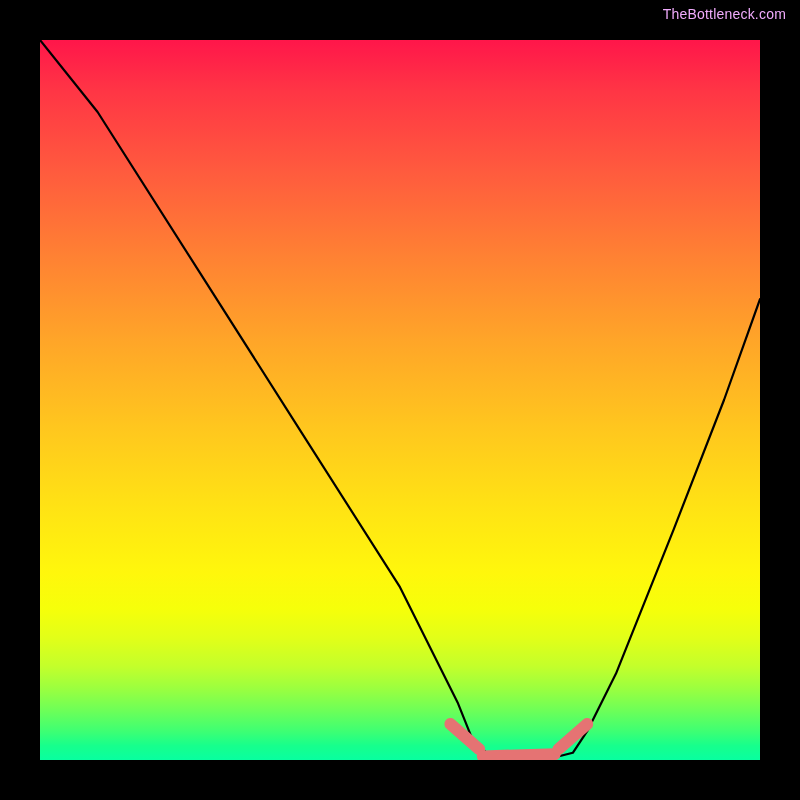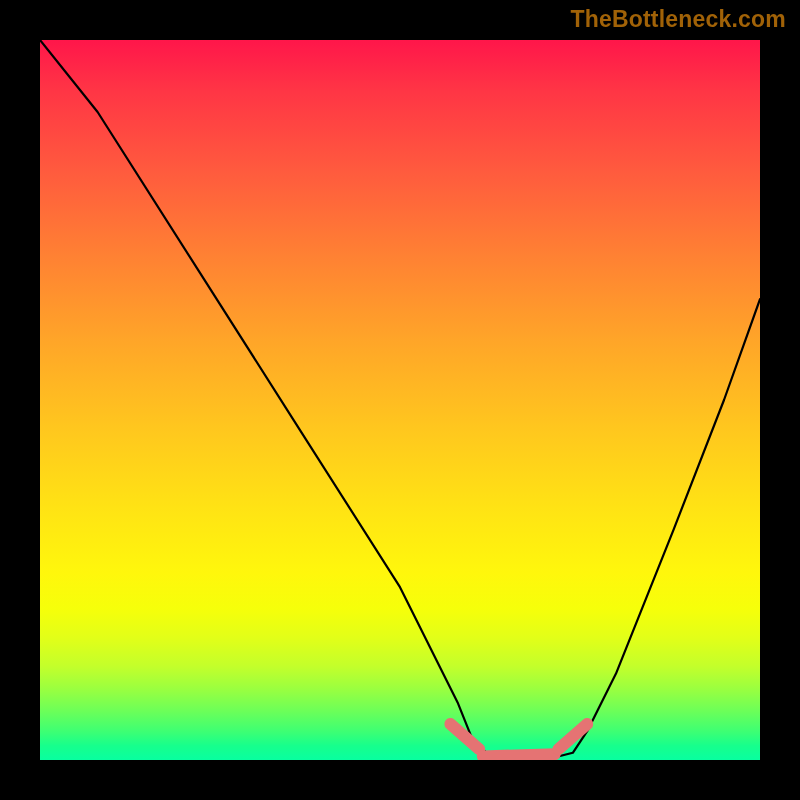--- a/index.html
+++ b/index.html
@@ -54,23 +54,23 @@
   .curve-svg {
     position: absolute;
     inset: 0;
     width: 100%;
     height: 100%;
   }
   .watermark {
     position: absolute;
     top: 6px;
     right: 14px;
-    color: #a16207;
-    font-size: 23px;
-    font-weight: 700;
+    color: #f0abfc;
+    font-size: 14px;
+    font-weight: 400;
     letter-spacing: 0.2px;
     user-select: none;
   }
 </style>
 </head>
 <body>
 
 <div class="frame">
   <div class="watermark">TheBottleneck.com</div>
 

